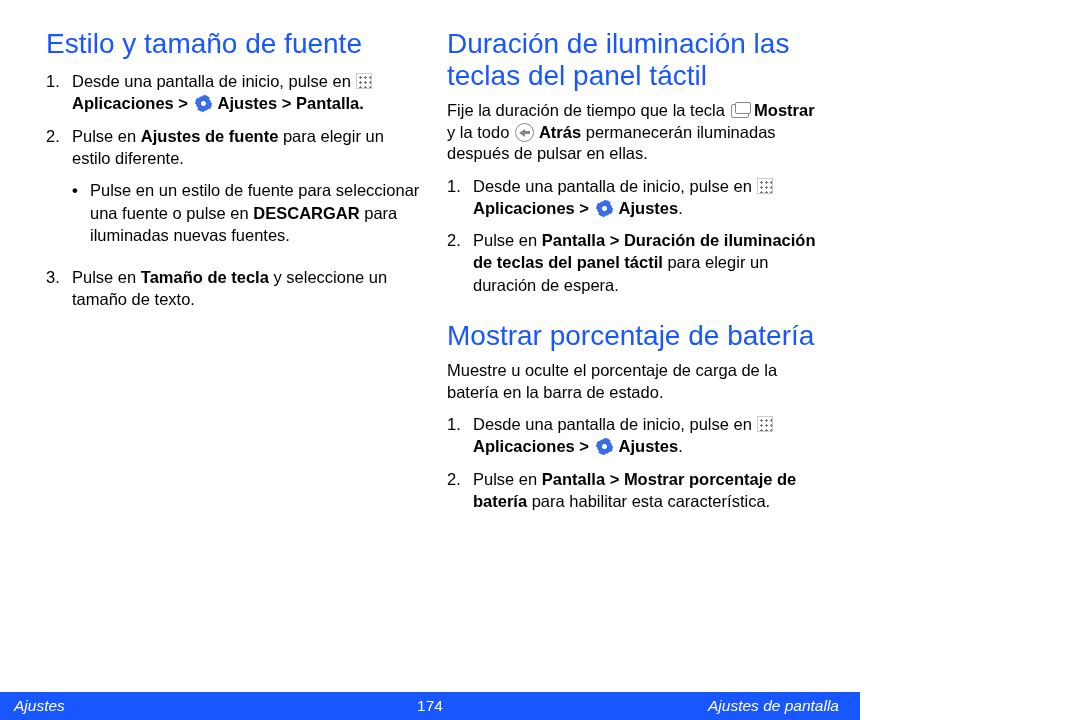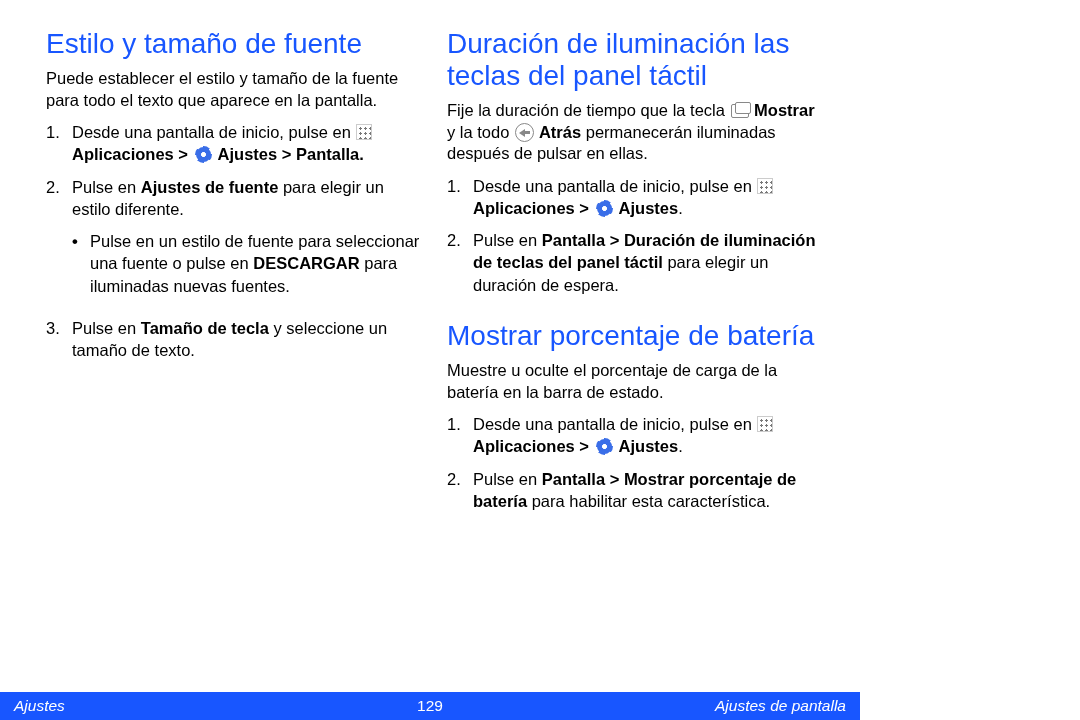--- a/index.html
+++ b/index.html
@@ -74,32 +74,31 @@
   }
   .section { margin-bottom: 24px; }
   .footer {
     position: absolute; left:0; right:0; bottom:0;
     height: 28px; background: #1856ff;
     color: #fff; font-style: italic; font-size: 15.5px;
     display: flex; align-items: center; padding: 0 18px;
   }
   .footer .mid { position: absolute; left:0; right:0; text-align:center; font-style: normal; }
   .footer .left { position: absolute; left: 14px; }
-  .footer .right { position: absolute; right: 14px; }
+  .footer .right { position: absolute; right: 21px; }
 </style>
 </head>
 <body>
 
 <div class="page">
   <div class="columns">
 
     <div class="col">
       <div class="section">
         <h2>Estilo y tamaño de fuente</h2>
-        <p class="body">Puede establecer el estilo y tamaño de la fuente para todo el texto que aparece en la pantalla.</p>
         <ol>
           <li>
             <span class="num">1.</span>
             <span class="txt">
               <span>Desde una pantalla de inicio, pulse en </span><span class="icon-apps"></span><br>
               <span class="b"><span>Aplicaciones &gt; </span><span class="icon-gear"></span><span> Ajustes &gt; Pantalla.</span></span>
             </span>
           </li>
           <li>
             <span class="num">2.</span>
@@ -166,16 +165,16 @@
             </span>
           </li>
         </ol>
       </div>
     </div>
 
   </div>
 
   <div class="footer">
     <span class="left">Ajustes</span>
-    <span class="mid">129</span>
+    <span class="mid">174</span>
     <span class="right">Ajustes de pantalla</span>
   </div>
 </div>
 
 </body></html>

